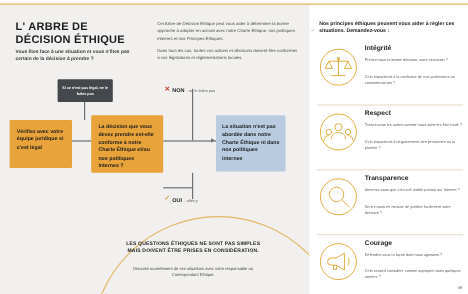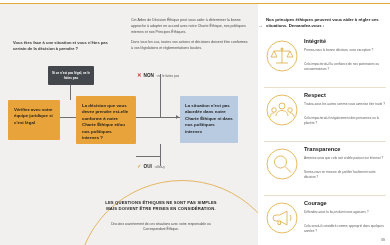--- a/index.html
+++ b/index.html
@@ -116,20 +116,21 @@
 </style>
 </head>
 <body>
 
 <div class="page">
 
   <div class="top-rule"></div>
 
   <div class="left">
 
+    <div class="title">L' ARBRE DE DÉCISION ÉTHIQUE</div>
     <div class="subtitle">Vous êtes face à une situation et vous n'êtes pas certain de la décision à prendre ?</div>
 
     <div class="intro">
       <p>Cet Arbre de Décision Éthique peut vous aider à déterminer la bonne approche à adopter en accord avec notre Charte Éthique, nos politiques internes et nos Principes Éthiques.</p>
       <p>Dans tous les cas, toutes vos actions et décisions doivent être conformes à vos législations et réglementations locales.</p>
     </div>
 
     <div class="ln ln-v1"></div>
     <div class="ln ln-h1"></div>
     <div class="ln ln-h2"></div>

